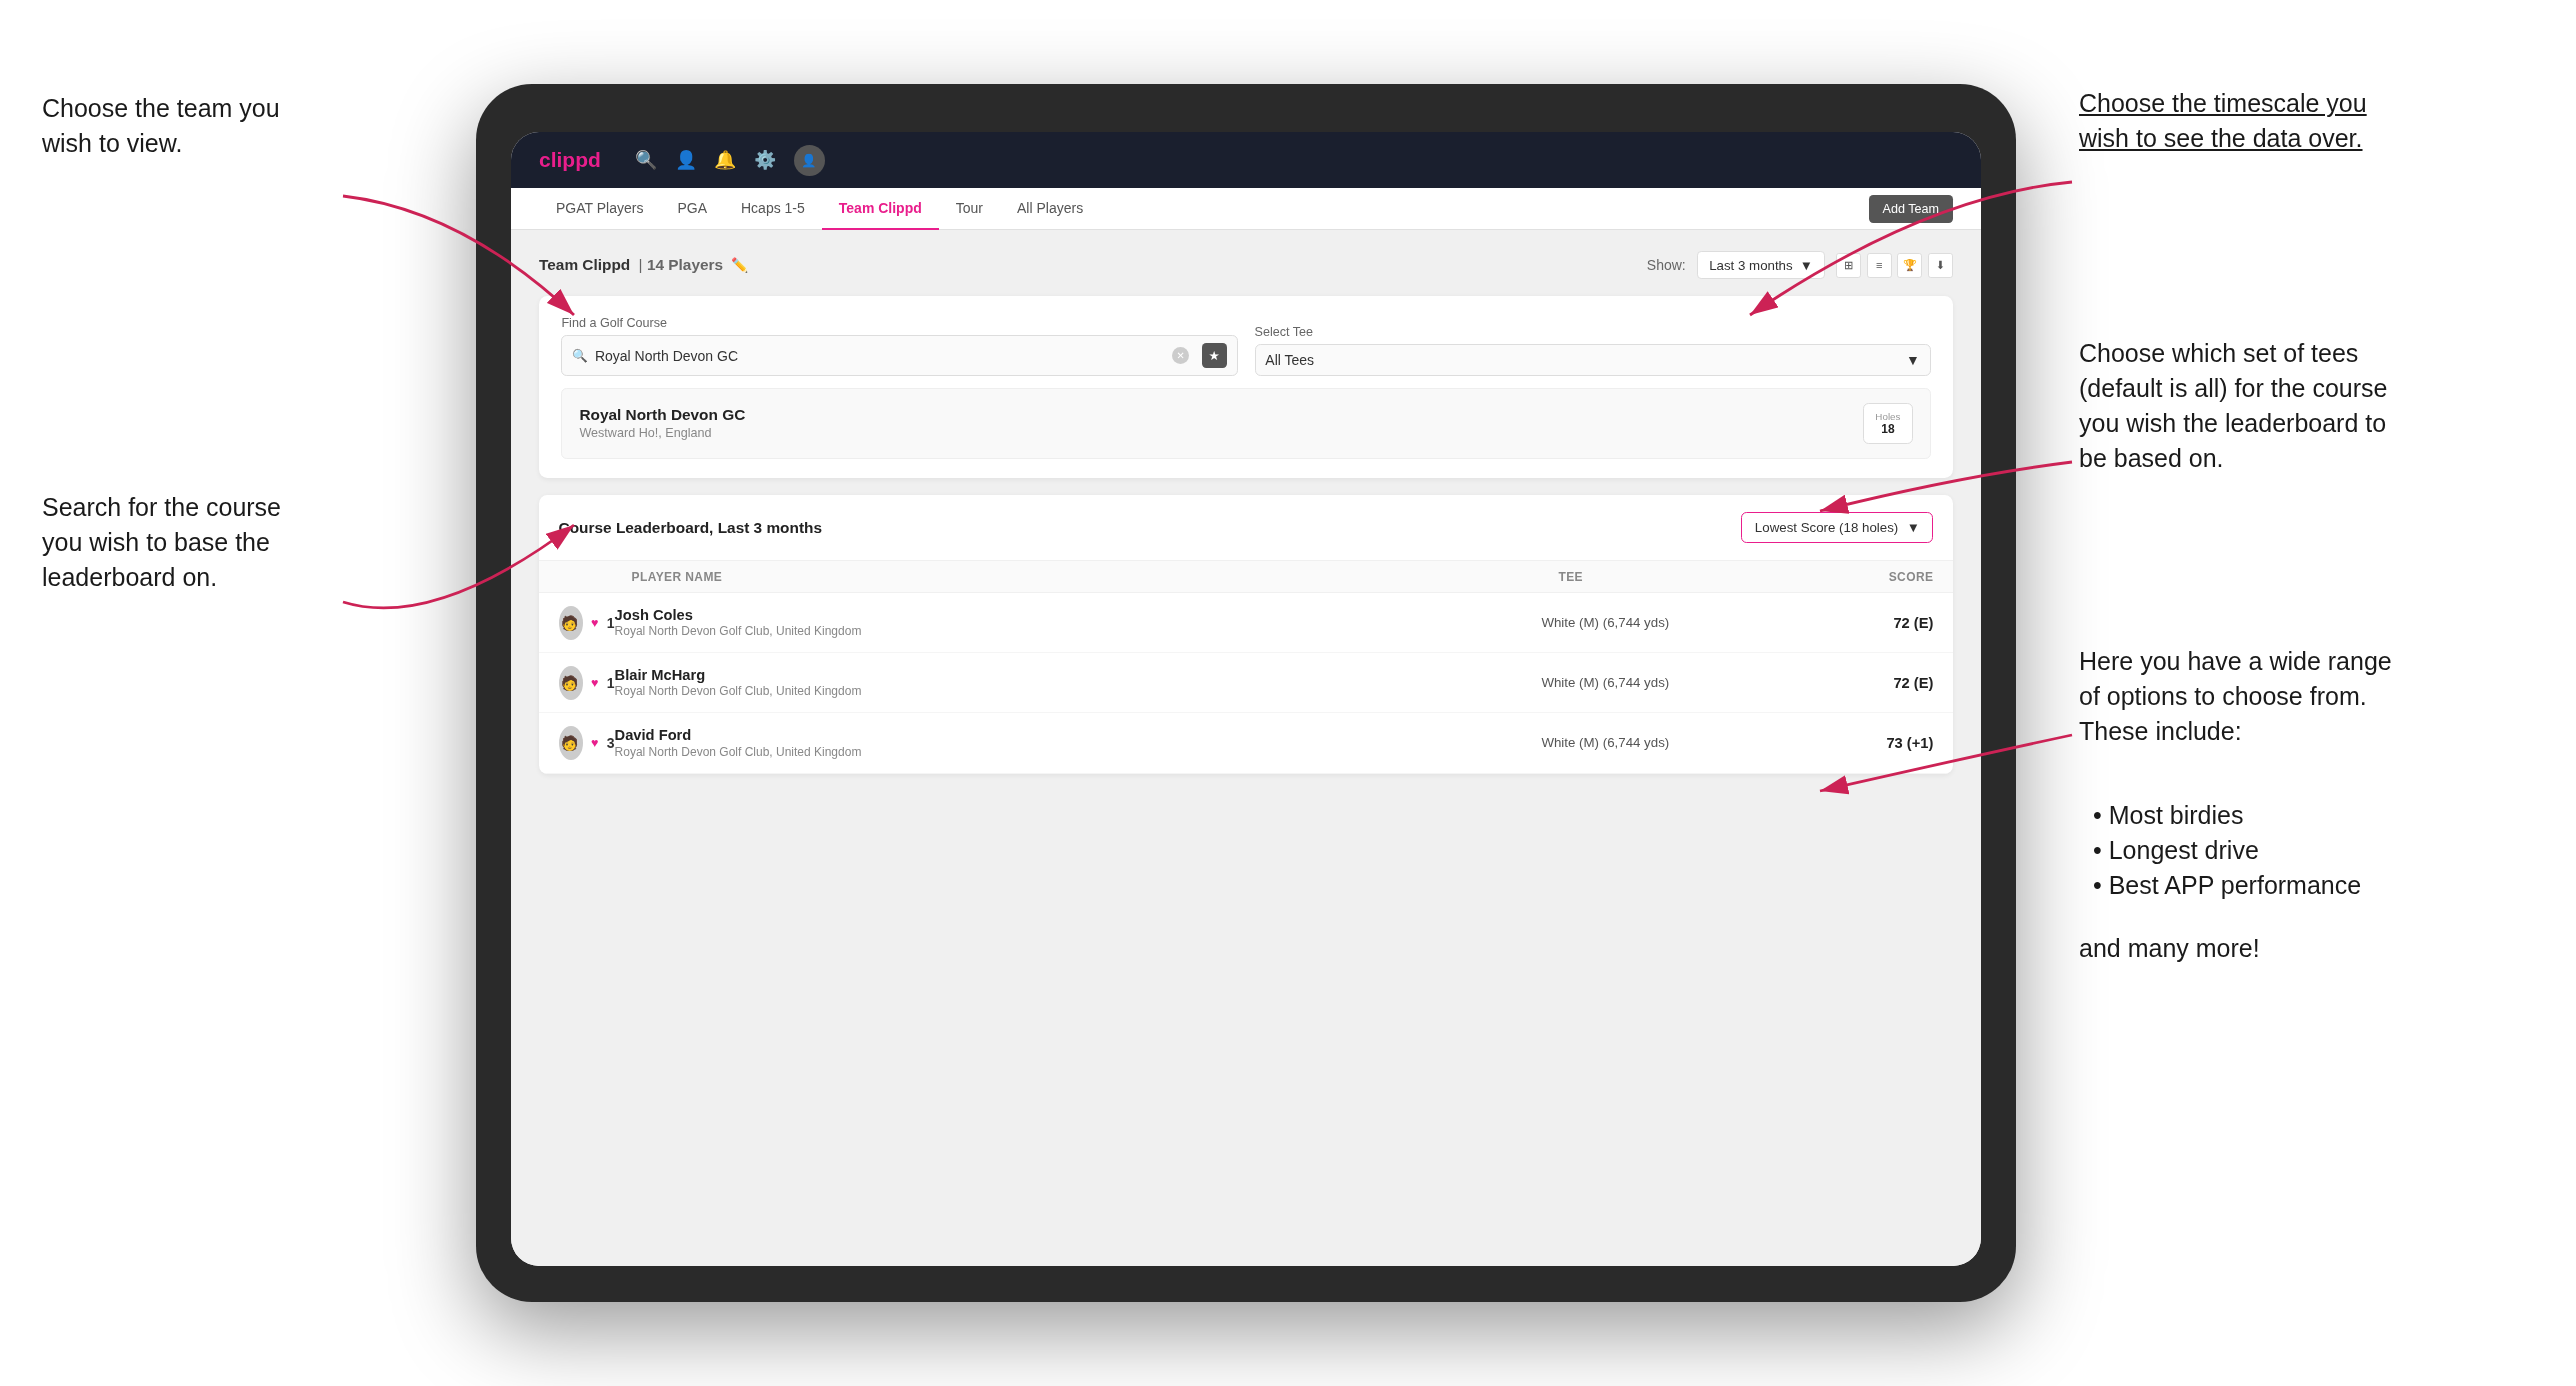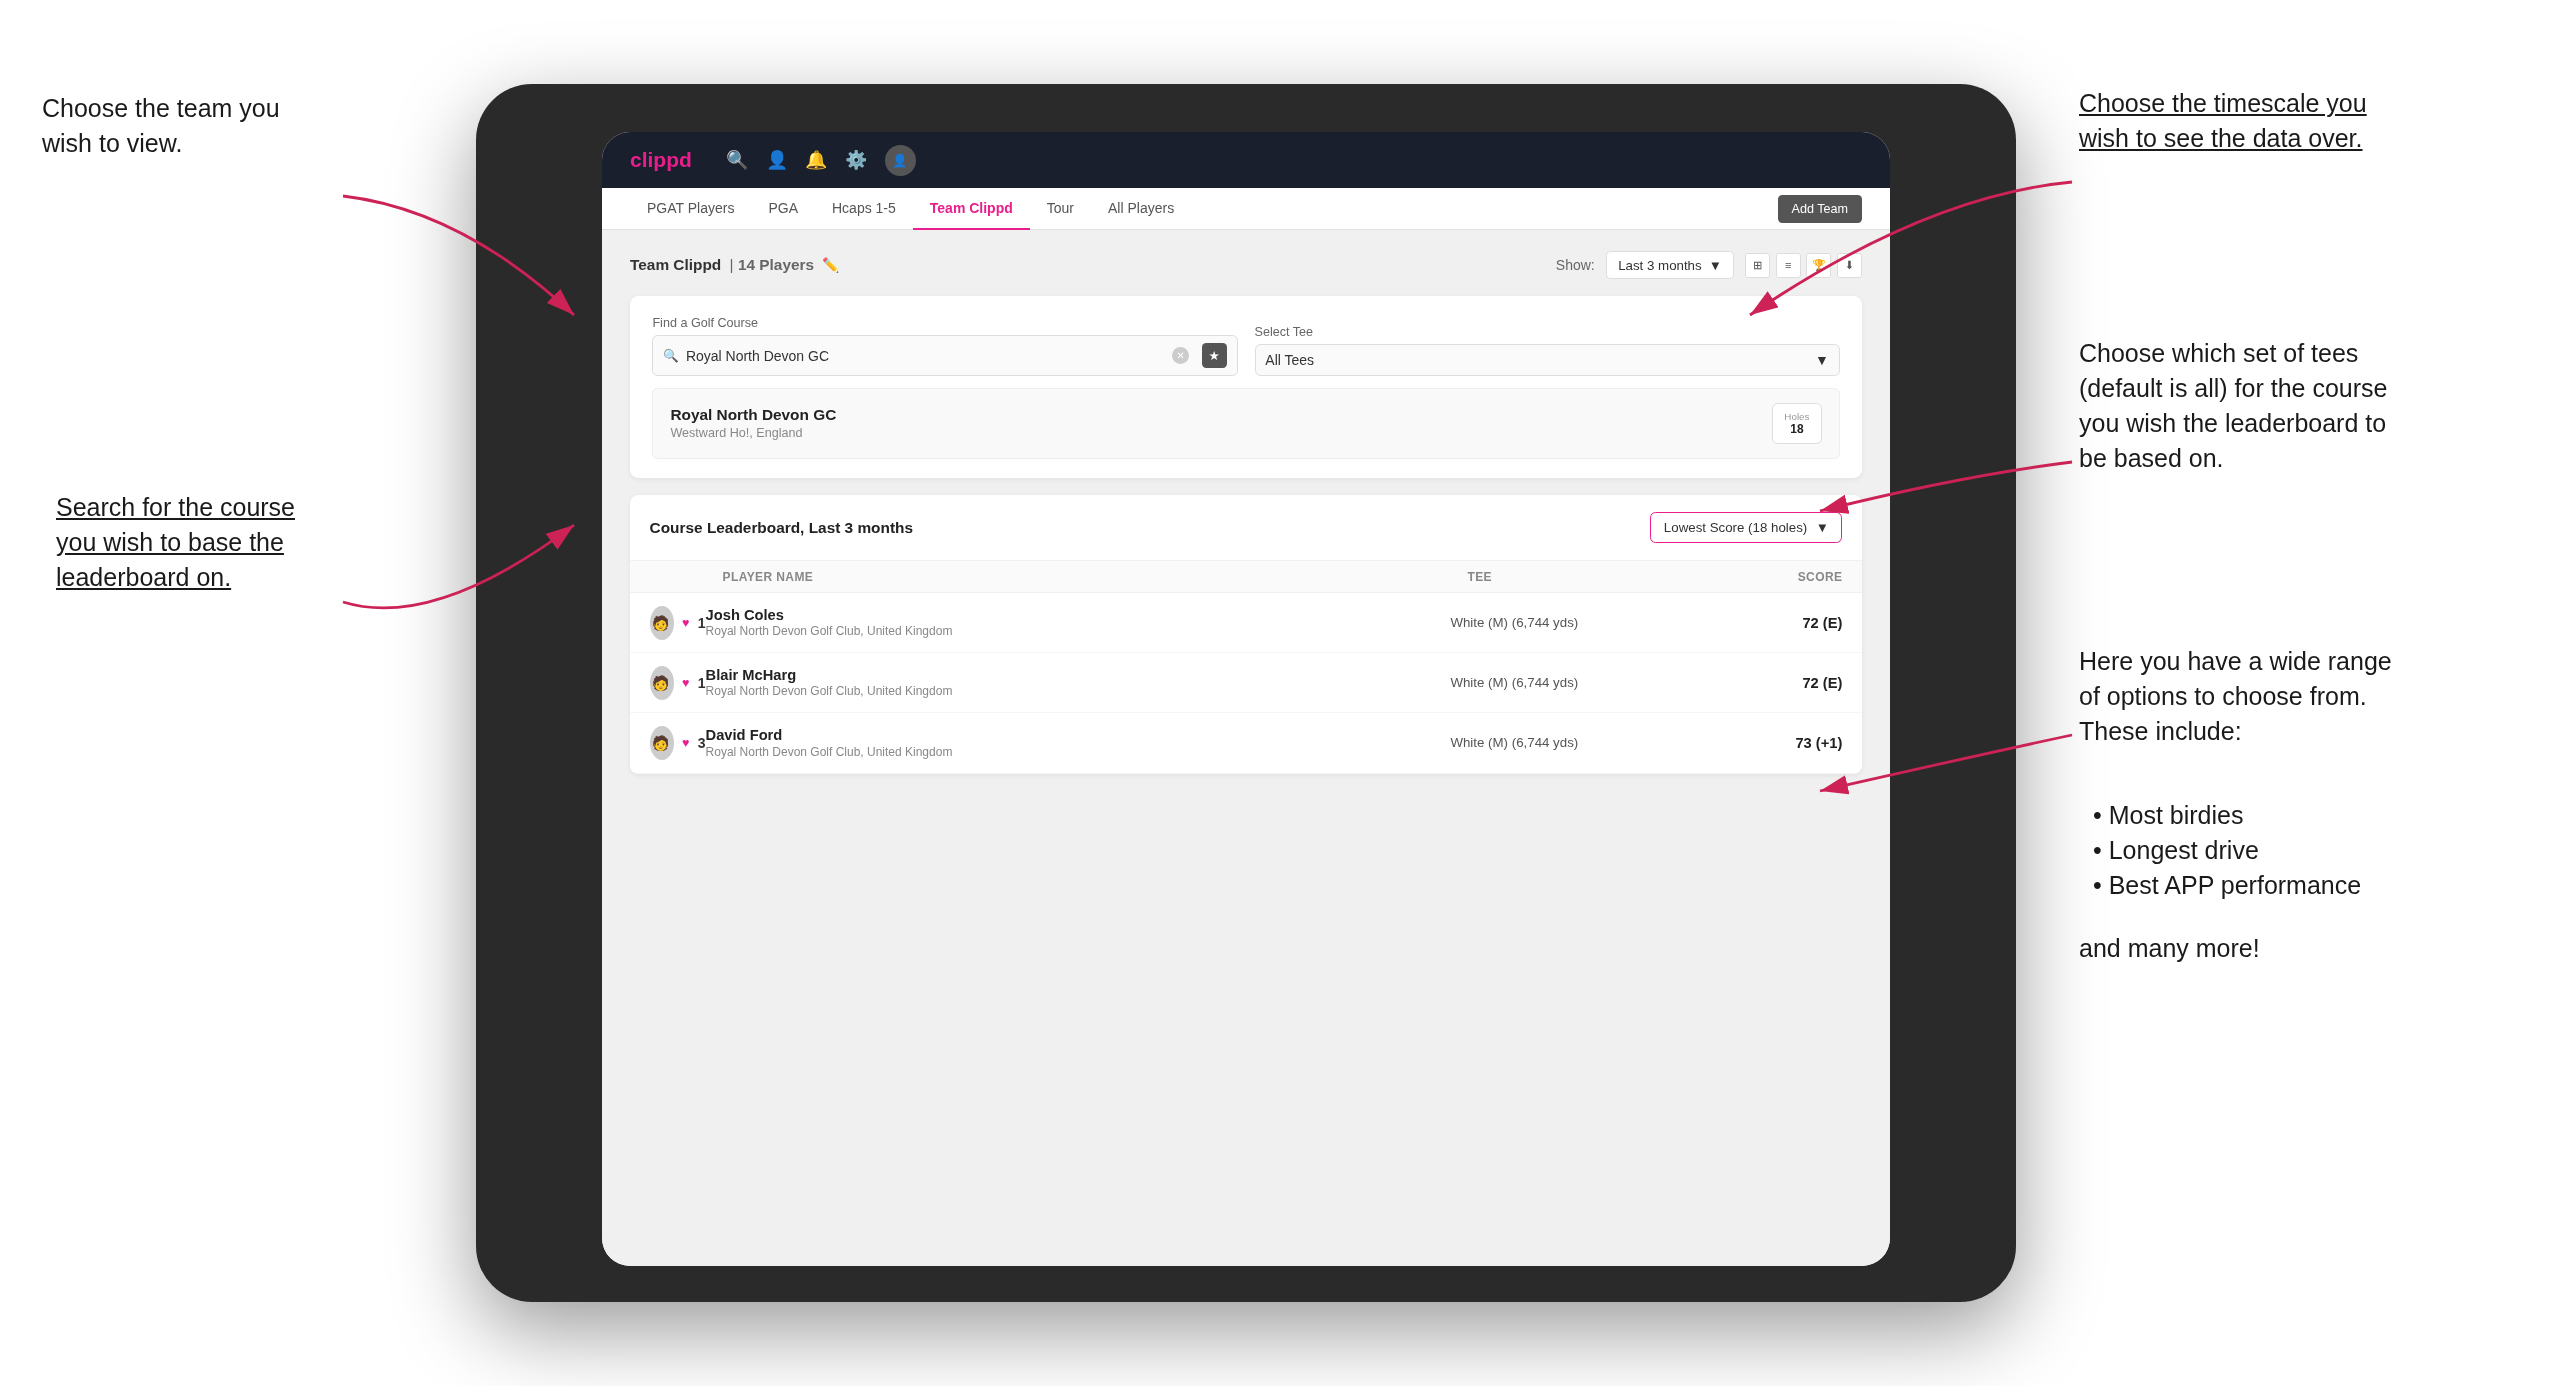--- a/index.html
+++ b/index.html
@@ -30,21 +30,21 @@
       height: 1218px;
       background: #2a2a2a;
       border-radius: 56px;
       box-shadow: 0 28px 84px rgba(0,0,0,0.4);
       display: flex;
       align-items: center;
       justify-content: center;
     }
 
     .tablet-screen {
-      width: 1288px;
+      width: 1470px;
       height: 1134px;
       background: #f5f5f5;
       border-radius: 28px;
       overflow: hidden;
       display: flex;
       flex-direction: column;
       margin-top: 12px;
     }
 
     
@@ -656,21 +656,21 @@
       </div>
 
     </div>
   </div>
 </div>
 
 <div class="annotation" style="left: 42px; top: 91px; max-width: 308px;">
   <span>Choose the team you<br>wish to view.</span>
 </div>
 
-<div class="annotation" style="left: 56px; top: 490px; max-width: 336px; text-decoration: underline;">
+<div class="annotation" style="left: 42px; top: 490px; max-width: 336px;">
   <span>Search for the course<br>you wish to base the<br>leaderboard on.</span>
 </div>
 
 <div class="annotation" style="left: 2079px; top: 86px; max-width: 476px; text-decoration: underline;">
   <span>Choose the timescale you<br>wish to see the data over.</span>
 </div>
 
 <div class="annotation" style="left: 2079px; top: 336px; max-width: 476px;">
   <span>Choose which set of tees<br>(default is all) for the course<br>you wish the leaderboard to<br>be based on.</span>
 </div>

